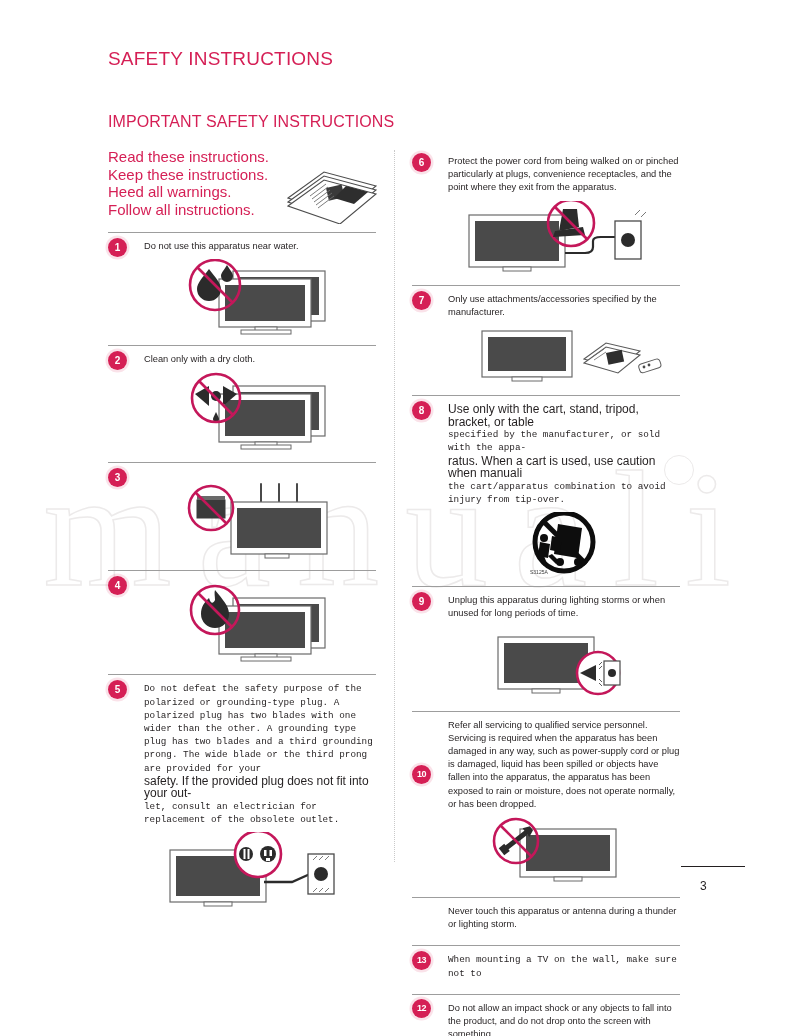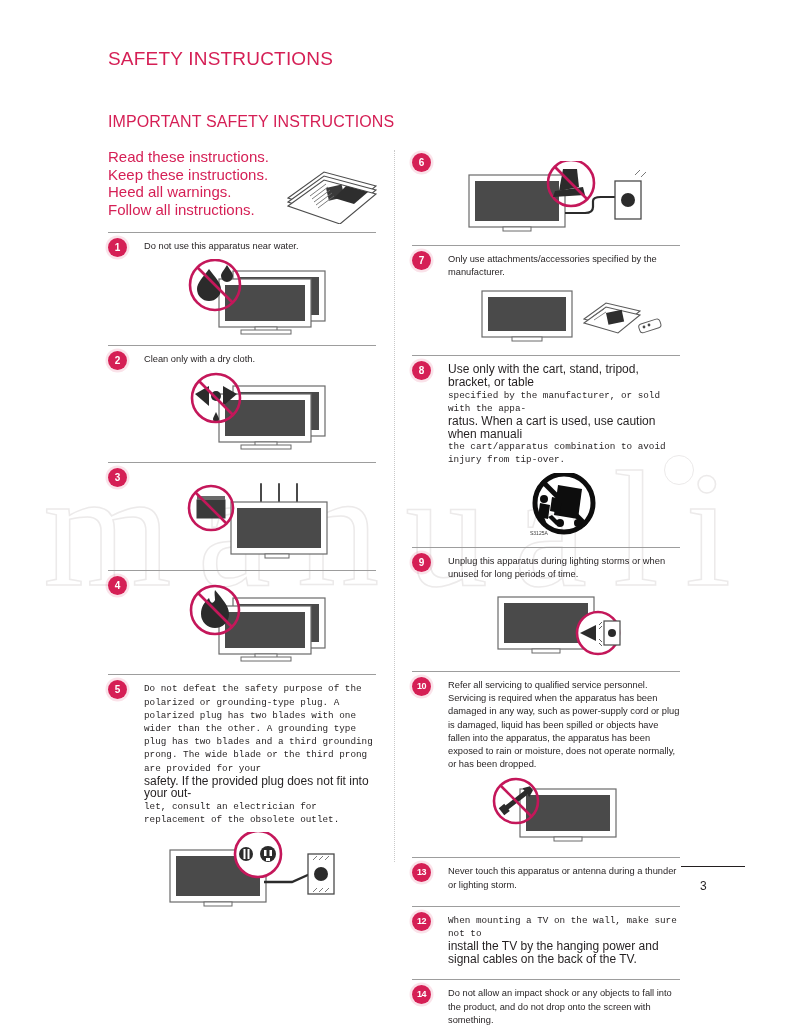--- a/index.html
+++ b/index.html
@@ -126,21 +126,21 @@
     height: 19px;
     border-radius: 50%;
     background: #d51f55;
     box-shadow: 0 0 0 2.5px rgba(213,31,85,.13);
     color: #ffffff;
     font-size: 10px;
     line-height: 19px;
     text-align: center;
     font-weight: 700;
   }
-  .badge.wide { font-size: 9px; letter-spacing: -.5px; }
+  .badge.wide { font-size: 9px; letter-spacing: -.5px; margin-top: 48px; }
 
   .txt {
     font-size: 9.3px;
     line-height: 13.2px;
     color: #231f20;
   }
   .txt .sm {
     font-size: 12px;
     line-height: 12.6px;
     display: block;
@@ -349,20 +349,21 @@
         </svg>
       </div>
     </div>
 
   </div>
 
   <div class="col col-right">
 
     <div class="item no-rule">
       <div class="badge">6</div>
+      <div class="txt">Protect the power cord from being walked on or pinched particularly at plugs, convenience receptacles, and the point where they exit from the apparatus.</div>
       <div class="art" style="height:76px">
         <svg width="210" height="74" viewBox="0 0 210 74">
           <g>
             <rect x="10" y="14" width="96" height="52" fill="#ffffff" stroke="#6a6a6a" stroke-width="1.2"></rect>
             <rect x="16" y="20" width="84" height="40" fill="#4a4a4a"></rect>
             <rect x="44" y="66" width="28" height="4" fill="#ffffff" stroke="#6a6a6a" stroke-width="1"></rect>
           </g>
           <g>
             <path d="M106 52 L126 52 Q134 52 134 46 L134 40 Q134 36 142 36 L158 36" fill="none" stroke="#2b2b2b" stroke-width="2.2"></path>
             <rect x="156" y="20" width="26" height="38" fill="#ffffff" stroke="#4a4a4a" stroke-width="1.3"></rect>
@@ -486,21 +487,20 @@
     <div class="item">
       <div class="badge wide">13</div>
       <div class="txt">Never touch this apparatus or antenna during a thunder or lighting storm.</div>
       <div style="height:14px"></div>
     </div>
 
     <div class="item">
       <div class="badge wide">12</div>
       <div class="txt">
         <span class="lg">When mounting a TV on the wall, make sure not to</span>
-        <span class="sm">install the TV by the hanging power and signal cables on the back of the TV.</span>
       </div>
       <div style="height:14px"></div>
     </div>
 
     <div class="item">
       <div class="badge wide">14</div>
       <div class="txt">Do not allow an impact shock or any objects to fall into the product, and do not drop onto the screen with something.</div>
     </div>
 
   </div>

